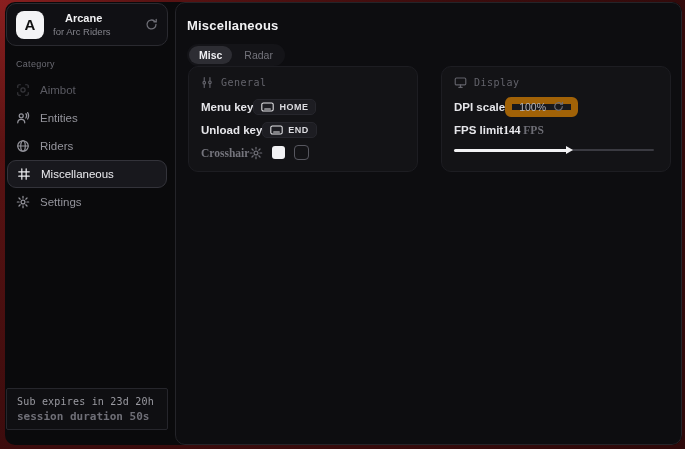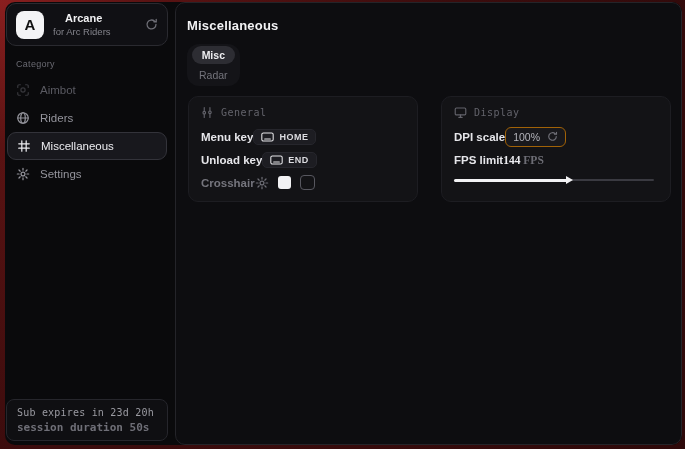--- a/index.html
+++ b/index.html
@@ -35,62 +35,62 @@
     font-size:11.5px; color:#94949c; border:1px solid transparent; border-radius:9px; cursor:pointer;
   }
   .nav-item svg{ flex:none; }
   .nav-item.dim{ color:#5a5a62; }
   .nav-item.dim svg{ opacity:.55; }
   .nav-item.active{
     background:#18181d; border-color:#33333a; color:#ececf0; margin:0 1px;
   }
   .spacer{ flex:1; }
   .sub-card{
-    border:1px solid #26262c; background:#0f0f12; border-radius:8px;
-    padding:7px 10px 6px; margin-bottom:3px;
+    border:1px solid #26262c; background:#0f0f12; border-radius:2px;
+    padding:7px 10px 6px; margin-bottom:14px;
     font-family:"DejaVu Sans Mono","Liberation Mono",monospace;
   }
   .sub-line1{ font-size:10px; color:#9b9ba2; letter-spacing:.2px; }
   .sub-line2{ font-size:11px; color:#6f6f77; margin-top:3px; font-weight:bold; }
   
   .main{
     flex:1; margin-left:5px; background:#0d0d10; border:1px solid #242429;
     border-radius:10px; padding:15px 10px 10px 11px; display:flex; flex-direction:column;
   }
   .page-title{ font-size:13px; font-weight:bold; color:#f2f2f4; letter-spacing:.2px; }
   .tabs{
     margin-top:11px; display:inline-flex; align-self:flex-start; align-items:center;
-    background:#141418; border-radius:12px; padding:2px; gap:2px;flex-direction:column;
+    background:#141418; border-radius:12px; padding:2px; gap:2px;
   }
   .tab{ font-size:10.5px; color:#74747c; padding:3px 10px; border-radius:10px; cursor:pointer; }
   .tab.active{ background:#2d2d33; color:#ededf0; font-weight:bold; }
-  .cards{ display:flex; gap:23px; margin-top:10px; margin-left:1px; }
+  .cards{ display:flex; gap:23px; margin-top:0; margin-left:1px; }
   .card{
     flex:1; background:#131316; border:1px solid #1d1d22; border-radius:10px;
     padding:9px 12px 12px; height:106px;
   }
   .card-head{
     display:flex; align-items:center; gap:7px; color:#63636b;
     font-family:"DejaVu Sans Mono","Liberation Mono",monospace; font-size:10px; letter-spacing:.5px;
     margin-bottom:6px;
   }
   .row{ display:flex; align-items:center; justify-content:flex-start; height:23px; }
   .row-label{ font-size:11.5px; font-weight:bold; color:#e6e6ea; }
-  .row-label.dim{ color:#75757d; font-weight:600; }
+  .row-label.dim{ color:#75757d; font-weight:600;font-family:Liberation Serif, serif; }
   .key-badge{
     display:inline-flex; align-items:center; gap:5px; background:#1d1d22;
     border:1px solid #26262c; border-radius:5px; height:16px; padding:0 7px; cursor:pointer;
   }
   .key-badge .key-text{ font-size:9px; font-weight:bold; color:#dcdce0; letter-spacing:.5px; }
   .cross-controls{ display:flex; align-items:center; gap:9px; }
   .swatch{ width:13px; height:13px; border-radius:3px; background:#f2f2f4; cursor:pointer; }
   .checkbox{ width:15px; height:15px; border-radius:4px; border:1.5px solid #57575f; cursor:pointer; }
   .dpi-badge{
     display:inline-flex; align-items:center; gap:7px; background:#18181c;
-    border:1px solid #a16207; border-radius:6px; height:20px; padding:0 7px; cursor:pointer;
+    border:7px solid #a16207; border-radius:6px; height:20px; padding:0 7px; cursor:pointer;
   }
   .dpi-badge .dpi-text{ font-size:10.5px; color:#b4b4bb; }
   .fps-value{ font-size:11.5px;font-family:Liberation Serif, serif; }
   .fps-num{ font-weight:bold; color:#ececf0; }
   .fps-unit{ color:#6d6d75; font-weight:bold; }
   .slider{ position:relative; height:8px; margin-top:5px; cursor:pointer; }
   .slider-track{ position:absolute; left:0; right:4px; top:3px; height:2px; background:#3a3a41; border-radius:2px; }
   .slider-fill{ position:absolute; left:0; top:2.5px; height:3px; background:#f2f2f4; border-radius:2px; }
   .slider-thumb{
     position:absolute; top:0; width:0; height:0; margin-left:-2px;
@@ -130,20 +130,31 @@
             <path d="M14 11v1.5a1.5 1.5 0 0 1-1.5 1.5H11"></path>
               <path d="M5 14H3.5A1.5 1.5 0 0 1 2 12.5V11"></path>
             <circle cx="8" cy="8" r="2.4"></circle>
           </svg>
         </span>
         <span>Aimbot</span>
       </div>
       <div class="nav-item">
         <span>
           <svg width="14" height="14" viewBox="0 0 16 16" fill="none" stroke="currentColor" stroke-width="1.4" stroke-linecap="round">
+            <circle cx="6" cy="5.5" r="2.3"></circle>
+              <path d="M2 13.5c0-2.3 1.8-4 4-4s4 1.7 4 4"></path>
+            <path d="M11.3 3a4.2 4.2 0 0 1 0 5"></path>
+              <path d="M13.3 1.8a7 7 0 0 1 0 7.4"></path>
+          </svg>
+        </span>
+        <span>Entities</span>
+      </div>
+      <div class="nav-item">
+        <span>
+          <svg width="14" height="14" viewBox="0 0 16 16" fill="none" stroke="currentColor" stroke-width="1.4" stroke-linecap="round">
             <circle cx="8" cy="8" r="6"></circle>
               <ellipse cx="8" cy="8" rx="2.6" ry="6"></ellipse>
               <path d="M2 8h12"></path>
           </svg>
         </span>
         <span>Riders</span>
       </div>
       <div class="nav-item active">
         <span>
           <svg width="14" height="14" viewBox="0 0 16 16" fill="none" stroke="currentColor" stroke-width="1.4" stroke-linecap="round">

